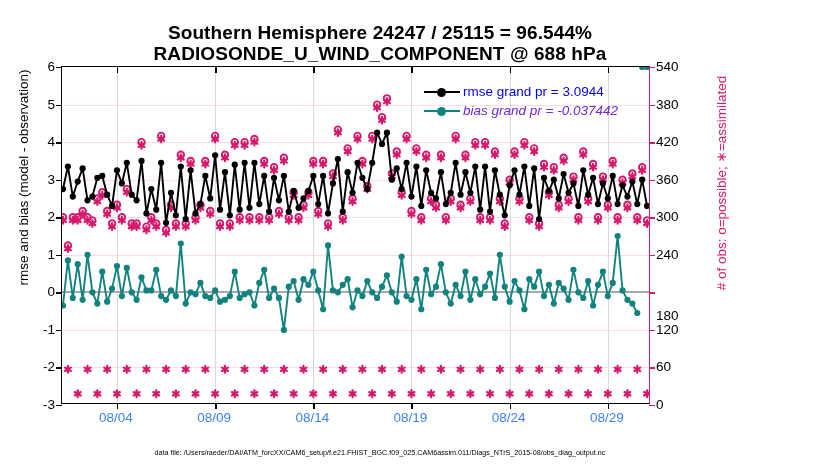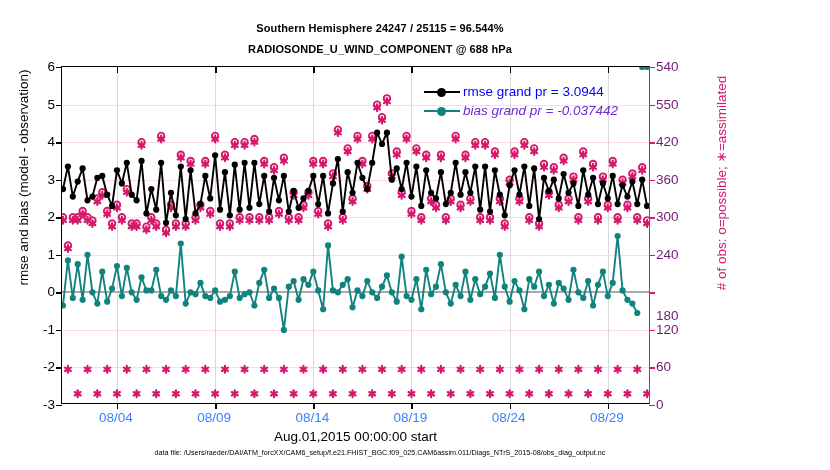--- a/index.html
+++ b/index.html
@@ -6,21 +6,21 @@
   body{
     width:830px;height:470px;background:#ffffff;overflow:hidden;
     font-family:"Liberation Sans",sans-serif;
     -webkit-font-smoothing:antialiased;
   }
   #root{position:relative;width:830px;height:470px;}
 
   
   .title-line{
     position:absolute;left:0;width:760px;text-align:center;
-    font-weight:bold;color:#000;font-size:11px;letter-spacing:0.1px;
+    font-weight:bold;color:#000;font-size:19px;letter-spacing:0.1px;
   }
   #title1{top:22px;}
   #title2{top:43px;}
 
   
   #plot{
     position:absolute;left:61px;top:66px;width:589px;height:338px;
     border-top:1.4px solid #000;
     border-left:1.4px solid #000;
     border-bottom:1.4px solid #000;
@@ -36,21 +36,21 @@
   
   .tickL{position:absolute;left:-6px;width:6px;height:1.4px;background:#000;}
   .tickR{position:absolute;right:-6px;width:6px;height:1.4px;background:#d6186c;}
   .tickB{position:absolute;bottom:-6px;width:1.4px;height:6px;background:#000;}
   .tickT{position:absolute;top:0px;width:1.4px;height:6px;background:#000;}
 
   
   .ylabL{position:absolute;right:0;transform:translateY(-50%);
          font-size:13.5px;color:#000;white-space:nowrap;}
   .ylabR{position:absolute;left:0;transform:translateY(-50%);
-         font-size:13.5px;color:#701a75;white-space:nowrap;}
+         font-size:13.5px;color:#000000;white-space:nowrap;}
   .xlab{position:absolute;top:0;transform:translateX(-50%);
         font-size:13.5px;color:#3b82f6;white-space:nowrap;}
 
   #ylabels-left{position:absolute;left:0px;top:66px;width:55px;height:338px;}
   #ylabels-right{position:absolute;left:656px;top:66px;width:60px;height:338px;}
   #xlabels{position:absolute;left:61px;top:410px;width:589px;height:20px;}
 
   
   #ytitle-left{
     position:absolute;left:-147px;top:170px;width:340px;
@@ -1068,40 +1068,39 @@
       <div class="ylabL" style="top: 112.667px;">3</div>
       <div class="ylabL" style="top: 150.222px;">2</div>
       <div class="ylabL" style="top: 187.778px;">1</div>
       <div class="ylabL" style="top: 225.333px;">0</div>
       <div class="ylabL" style="top: 262.889px;">-1</div>
       <div class="ylabL" style="top: 300.444px;">-2</div>
       <div class="ylabL" style="top: 338px;">-3</div>
     </div>
   <div id="ylabels-right">
       <div class="ylabR" style="top: 0px;">540</div>
-      <div class="ylabR" style="top: 37.5556px;">550</div>
+      <div class="ylabR" style="top: 37.5556px;">380</div>
       <div class="ylabR" style="top: 75.1111px;">420</div>
       <div class="ylabR" style="top: 112.667px;">360</div>
       <div class="ylabR" style="top: 150.222px;">300</div>
       <div class="ylabR" style="top: 187.778px; text-align: center;">240</div>
       <div class="ylabR" style="top: 225.333px; margin-top: 24px;">180</div>
       <div class="ylabR" style="top: 262.889px;">120</div>
       <div class="ylabR" style="top: 300.444px;">60</div>
       <div class="ylabR" style="top: 338px;">0</div>
     </div>
   <div id="xlabels">
       <div class="xlab" style="left: 54.9733px;">08/04</div>
       <div class="xlab" style="left: 153.14px;">08/09</div>
       <div class="xlab" style="left: 251.307px;">08/14</div>
       <div class="xlab" style="left: 349.473px;">08/19</div>
       <div class="xlab" style="left: 447.64px;">08/24</div>
       <div class="xlab" style="left: 545.807px;">08/29</div>
     </div>
 
-  <div id="xtitle">Aug.01,2015 00:00:00 start</div>
   <div id="footer">data file: /Users/raeder/DAI/ATM_forcXX/CAM6_setup/f.e21.FHIST_BGC.f09_025.CAM6assim.011/Diags_NTrS_2015-08/obs_diag_output.nc</div>
 
   <div id="legend">
       <div class="leg-row">
         <span class="leg-line">
           <i style="background: rgb(0, 0, 0);"></i>
           <b style="background: rgb(0, 0, 0);"></b>
         </span>
         <span class="leg-text" style="color: rgb(0, 0, 255);">rmse grand pr = 3.0944</span>
       </div>

